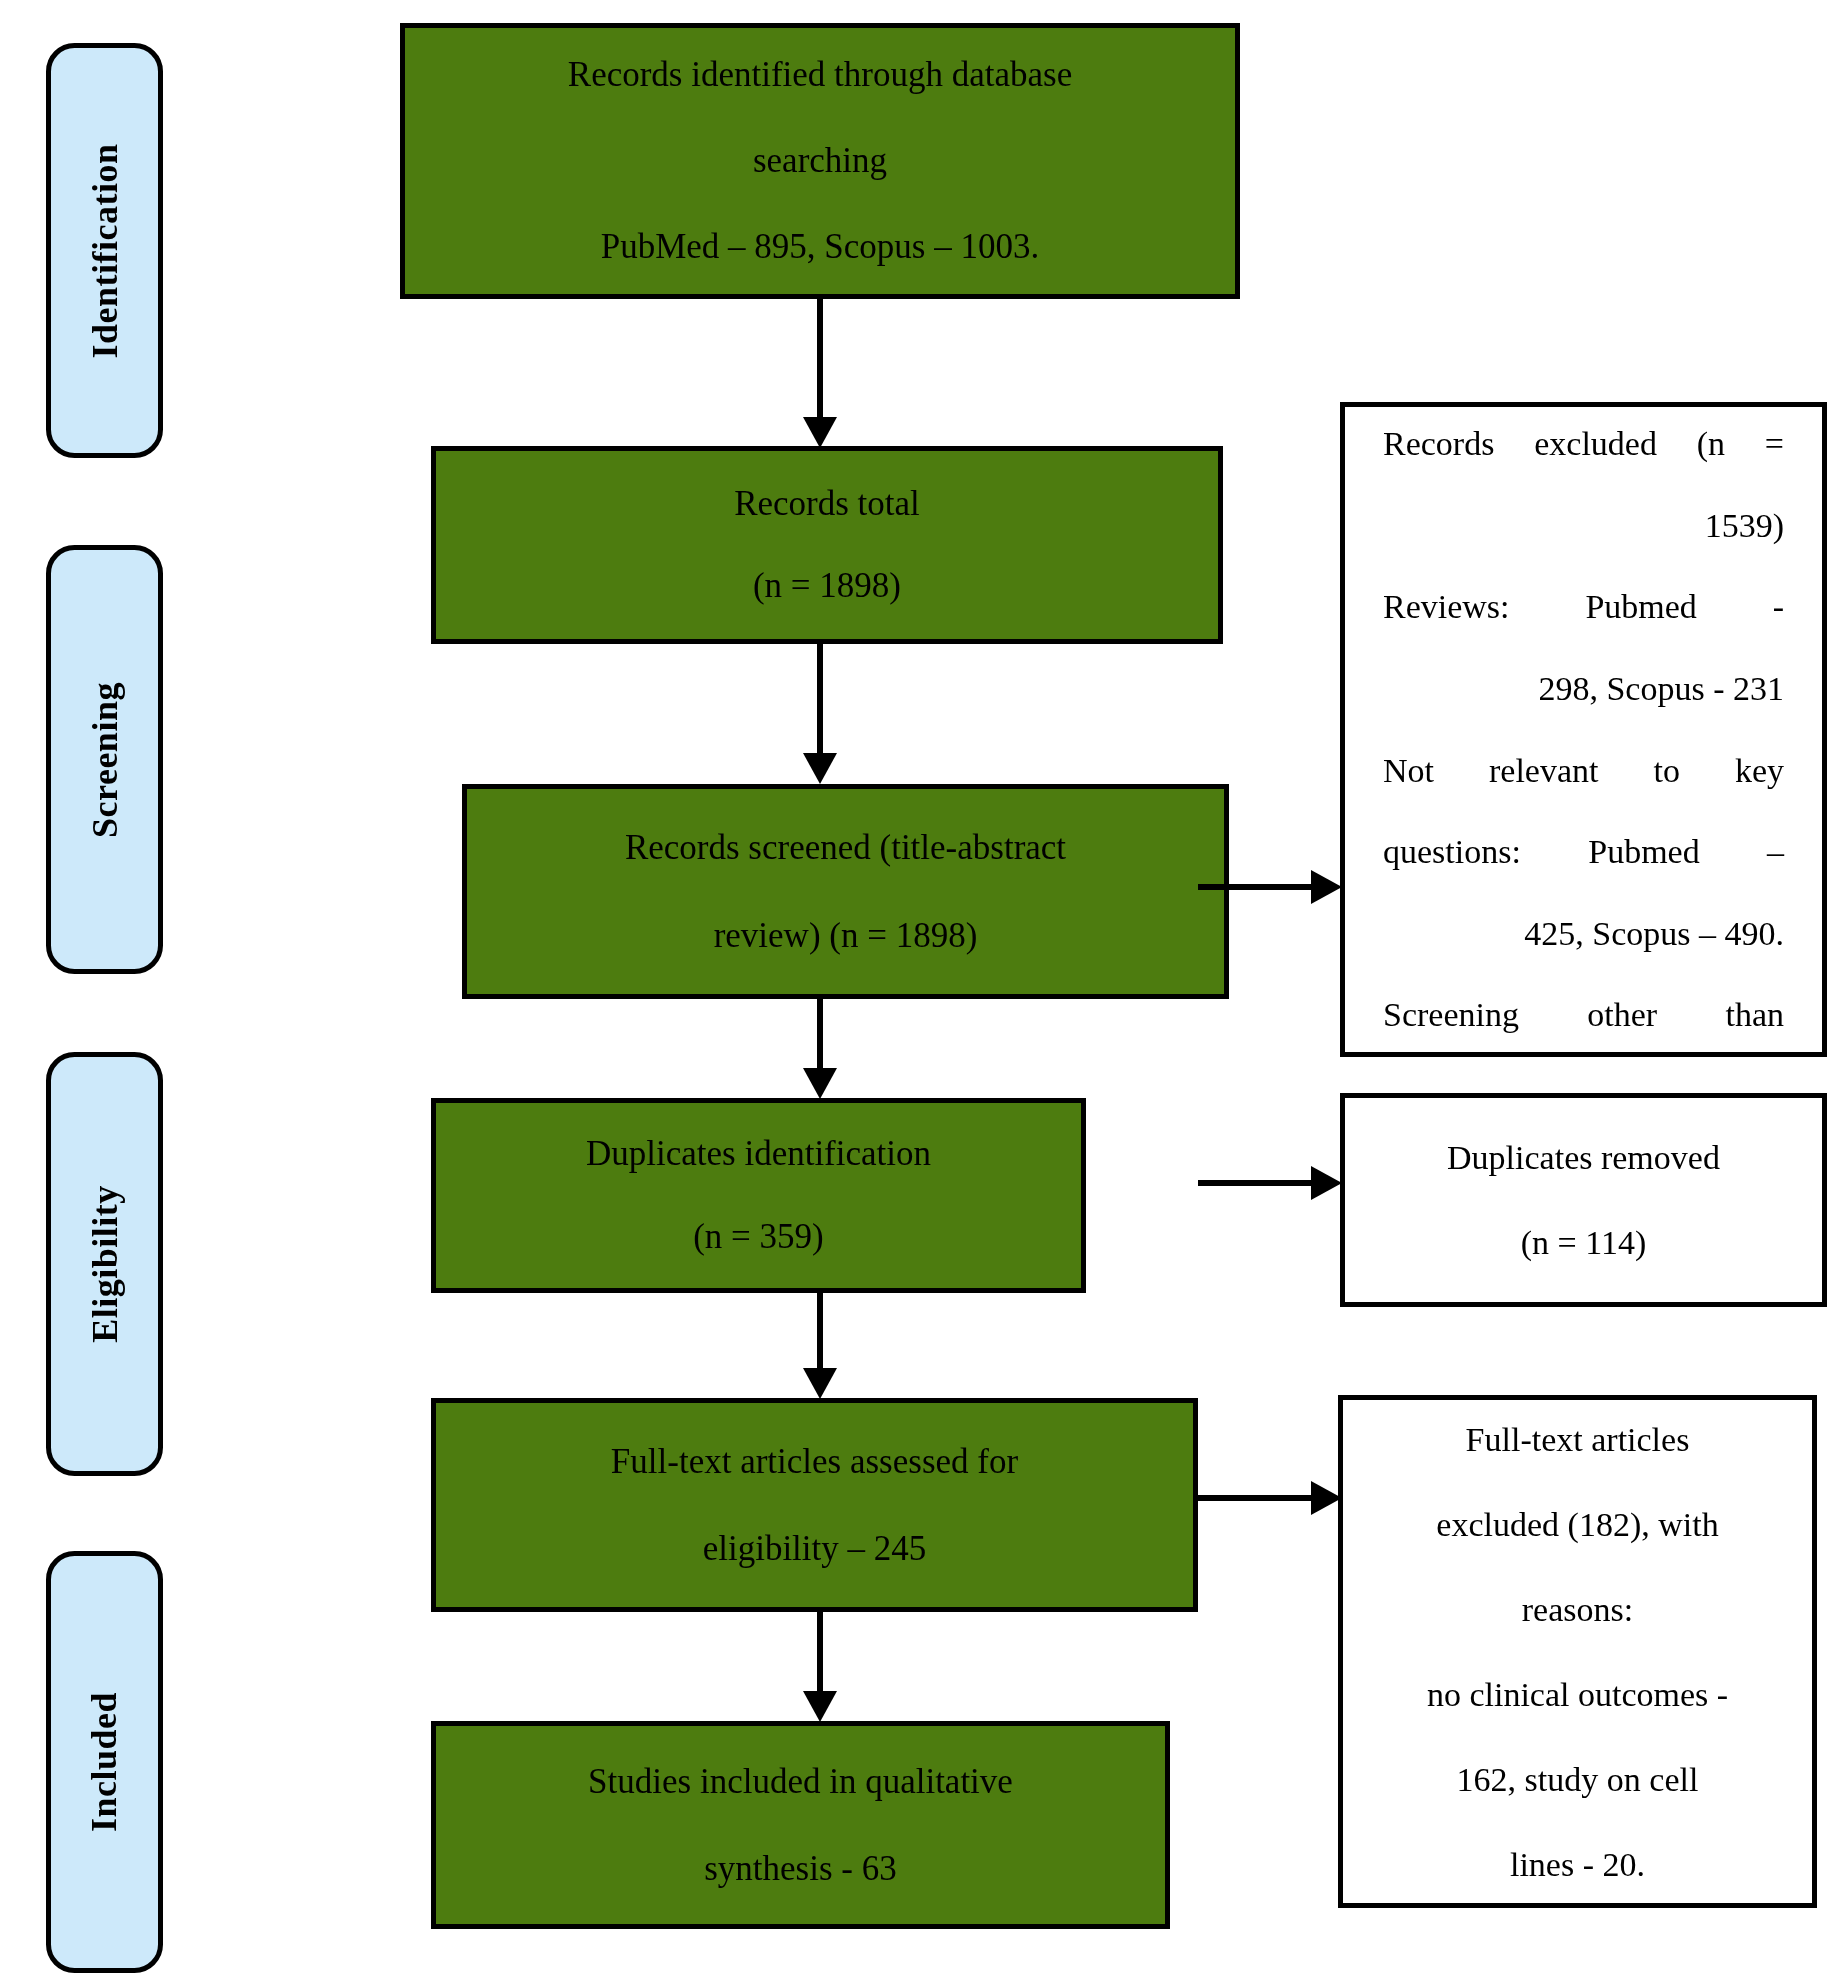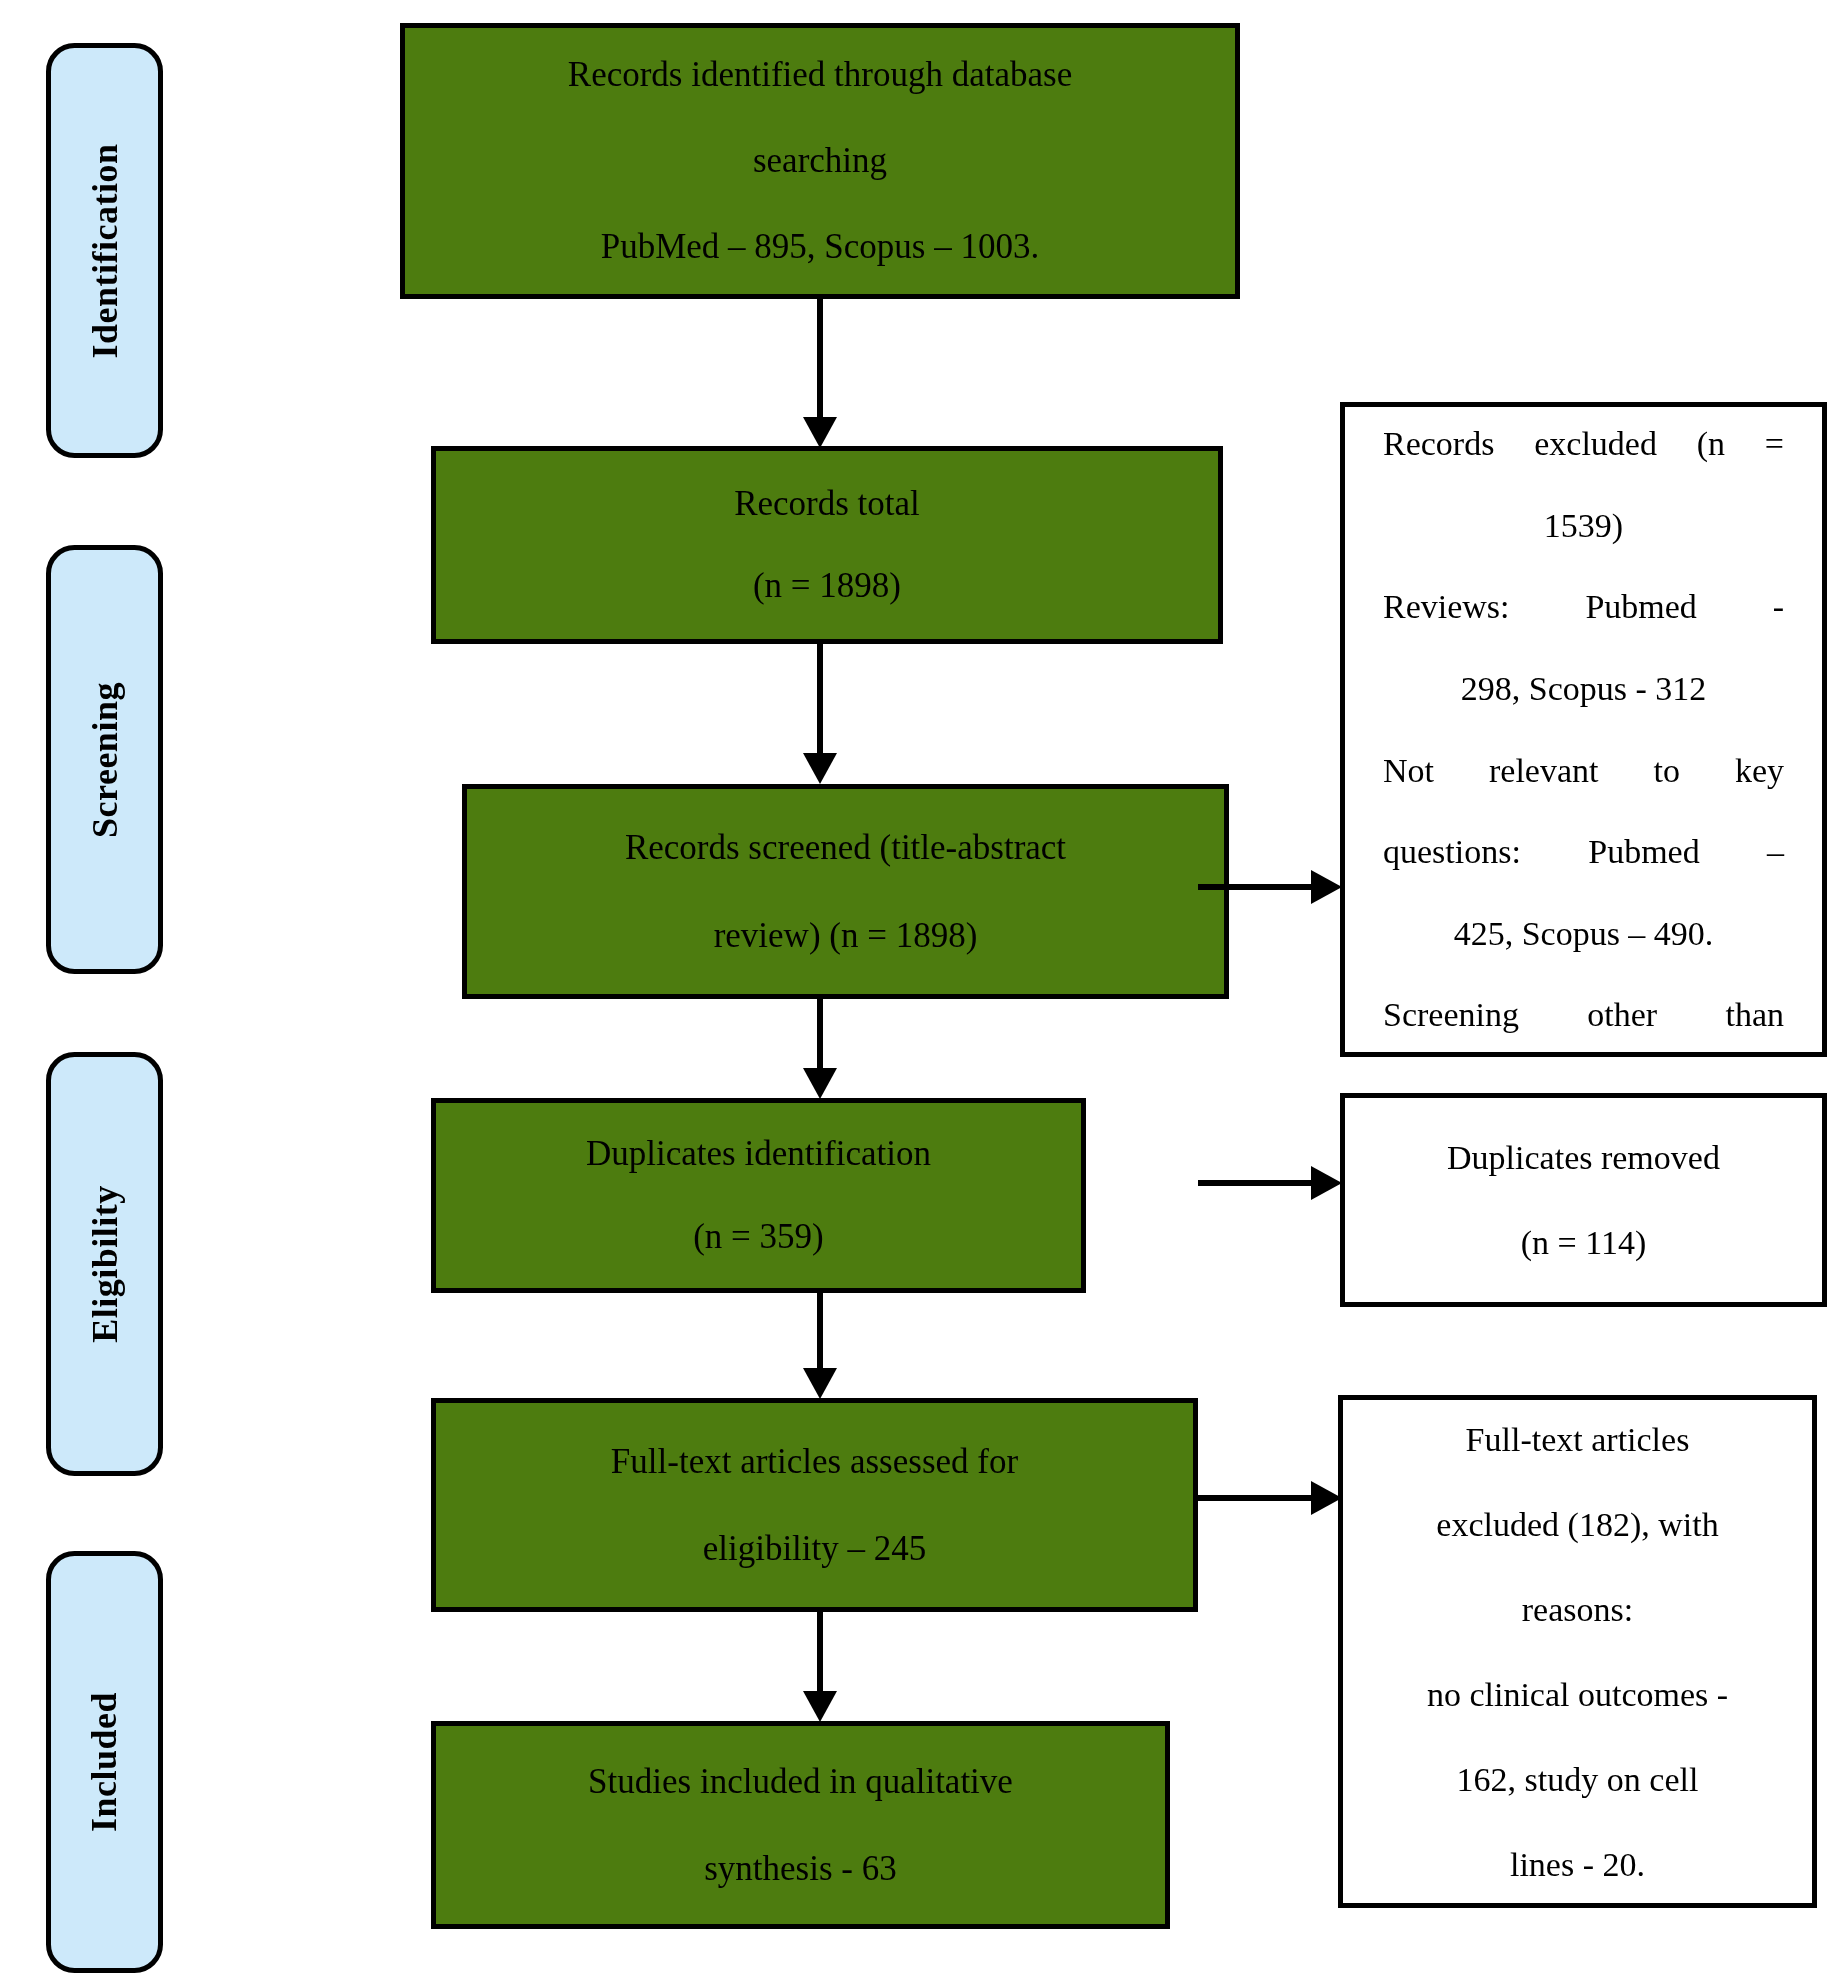--- a/index.html
+++ b/index.html
@@ -66,21 +66,21 @@
     padding: 0 11px;
   }
   .sbox.justified {
     display: flex;
     flex-direction: column;
     justify-content: center;
     padding: 0 38px;
   }
   .sbox.justified .ln { line-height: 2.4; }
   .sbox.justified .ln.j { text-align: justify; text-align-last: justify; }
-  .sbox.justified .ln.l { text-align: center; }
+  .sbox.justified .ln.l { text-align: right; }
 
   
   .va { position: absolute; width: 35px; }
   .va .shaft {
     display: block; position: absolute;
     left: 50%; transform: translateX(-50%);
     top: 0; bottom: 26px; width: 6px; background: #000;
   }
   .va .head {
     display: block; position: absolute;
@@ -139,21 +139,21 @@
   <div class="fbox" style="left:431px;top:1398px;width:767px;height:214px;">Full-text articles assessed for
 eligibility – 245</div>
 
   <div class="fbox" style="left:431px;top:1721px;width:739px;height:208px;">Studies included in qualitative
 synthesis - 63</div>
 
   <div class="sbox justified" style="left:1340px;top:402px;width:487px;height:655px;">
     <div class="ln j">Records excluded (n =</div>
     <div class="ln l">1539)</div>
     <div class="ln j">Reviews: Pubmed -</div>
-    <div class="ln l">298, Scopus - 312</div>
+    <div class="ln l">298, Scopus - 231</div>
     <div class="ln j">Not relevant to key</div>
     <div class="ln j">questions: Pubmed –</div>
     <div class="ln l">425, Scopus – 490.</div>
     <div class="ln j">Screening other than</div>
   </div>
 
   <div class="sbox centered" style="left:1340px;top:1093px;width:487px;height:214px;">Duplicates removed
 (n = 114)</div>
 
   <div class="sbox centered" style="left:1338px;top:1395px;width:479px;height:513px;">Full-text articles

